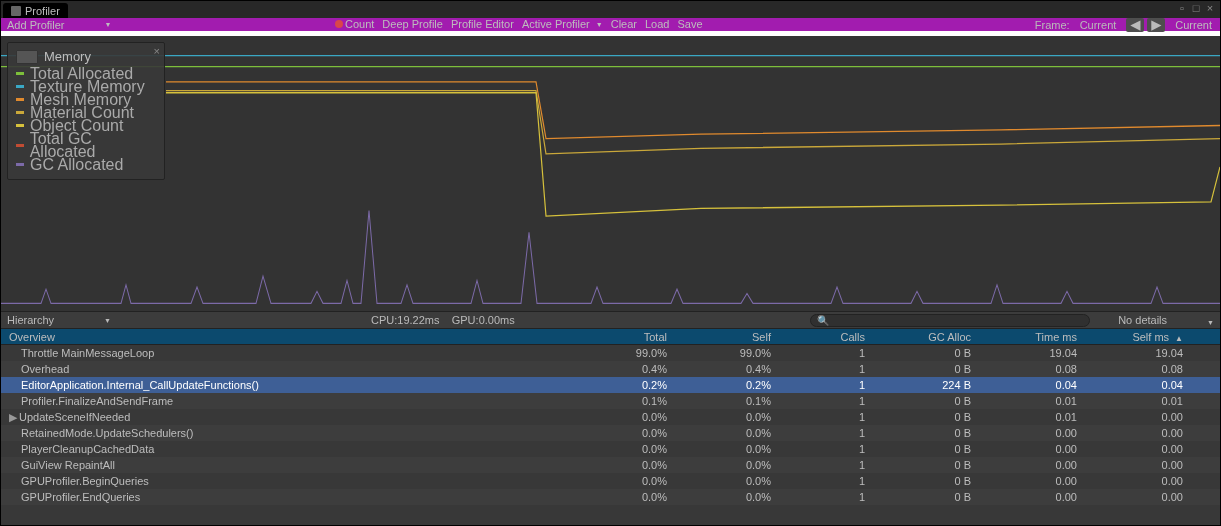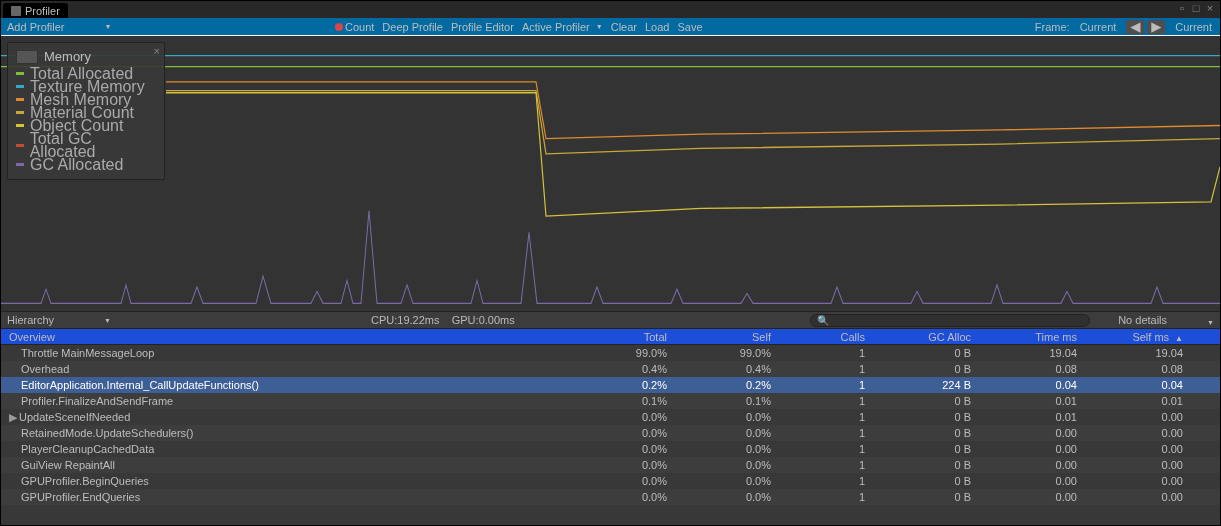--- a/index.html
+++ b/index.html
@@ -4,21 +4,21 @@
 <style>
   * { margin: 0; padding: 0; box-sizing: border-box; font-family: Arial, sans-serif; }
   body { background: #000; color: #bababa; font-size: 11px; overflow: hidden; width: 1221px; height: 526px; }
   .window { background: #383838; width: 1221px; height: 526px; display: flex; flex-direction: column; border: 1px solid #000;}
   
   .tab-bar { height: 17px; background: #282828; display: flex; align-items: flex-end; position: relative; }
   .tab { background: #000000; padding: 2px 8px; margin-left: 2px; border-radius: 3px 3px 0 0; height: 15px; display:flex; align-items:center; gap:4px; color:#bdbdbd;}
   .win-ctrls { position:absolute; right:4px; top:1px; display:flex; gap:2px; color:#888;}
   .win-ctrls span { width:12px; display:inline-flex; justify-content:center; cursor:default;}
   
-  .toolbar { height: 18px; background: #0369a1; display:flex; align-items:center; border-bottom:1px solid #ffffff; font-size:11px;}
+  .toolbar { height: 18px; background: #a21caf; display:flex; border-bottom:5px solid #ffffff; font-size:11px;}
   .toolbar .left, .toolbar .center, .toolbar .right { display:flex; align-items:center; gap:8px;}
   .toolbar .left { padding-left:6px; }
   .toolbar .dd { display:flex; align-items:center; gap:40px; color:#bdbdbd; cursor:default;}
   .toolbar .spacer { flex:1; }
   .rec-dot { width:8px; height:8px; background:#d9464a; border-radius:50%; display:inline-block; margin-right:2px;}
   .toolbar .btn { color:#bdbdbd; cursor:default;}
   .toolbar .frame { margin-left: auto; display:flex; align-items:center; gap:10px; padding-right:8px;}
   .nav-btn { width:18px; height:14px; background:#4e4e4e; border:none; color:#bbb; display:inline-flex; align-items:center; justify-content:center; border-radius:2px;}
   
   .chart-area { flex:1; background:#333333; position:relative; overflow:hidden;}
@@ -28,21 +28,21 @@
   .legend-item { display:flex; align-items:center; gap:6px; font-size:16px; color:#aaa; line-height:13px;}
   .sw { width:8px; height:3px; display:inline-block; }
   svg.graph { position:absolute; inset:0; width:100%; height:100%; }
   
   .midbar { height:18px; background:#3c3c3c; border-top:1px solid #222; border-bottom:1px solid #222; display:flex; align-items:center; font-size:11px; position:relative;}
   .midbar .hier { padding:0 6px; display:flex; align-items:center; gap:50px;}
   .midbar .stats { position:absolute; left:370px;}
   .midbar .search { position:absolute; right:130px; width:280px; height:13px; border-radius:7px; background:#303030; border:1px solid #222; display:flex; align-items:center; padding:0 6px;}
   .midbar .details { position:absolute; right:6px; display:flex; align-items:flex-end; gap:40px;}
   
-  .thead { height:16px; background:#1d4ed8; border-bottom:1px solid #222; display:flex; align-items:center; font-size:11px; color:#bdbdbd;}
+  .thead { height:16px; background:#0c4a6e; border-bottom:1px solid #222; display:flex; align-items:center; font-size:11px; color:#bdbdbd;}
   .col-name { width:572px; padding-left:8px;}
   .colh { text-align:right; }
   .c1{width:94px;} .c2{width:104px;} .c3{width:94px;} .c4{width:106px;} .c5{width:106px;} .c6{width:112px; padding-right:6px;}
   .sort { margin-left:6px; font-size:8px;}
   
   .tbody { background:#383838;}
   .row { height:16px; display:flex; align-items:center; font-size:11px; color:#bdbdbd;}
   .row.striped { background:#3d3d3d;}
   .row.sel { background:#3e5f96; color:#fff;}
   .row .name { width:572px; padding-left:20px; white-space:nowrap;}

